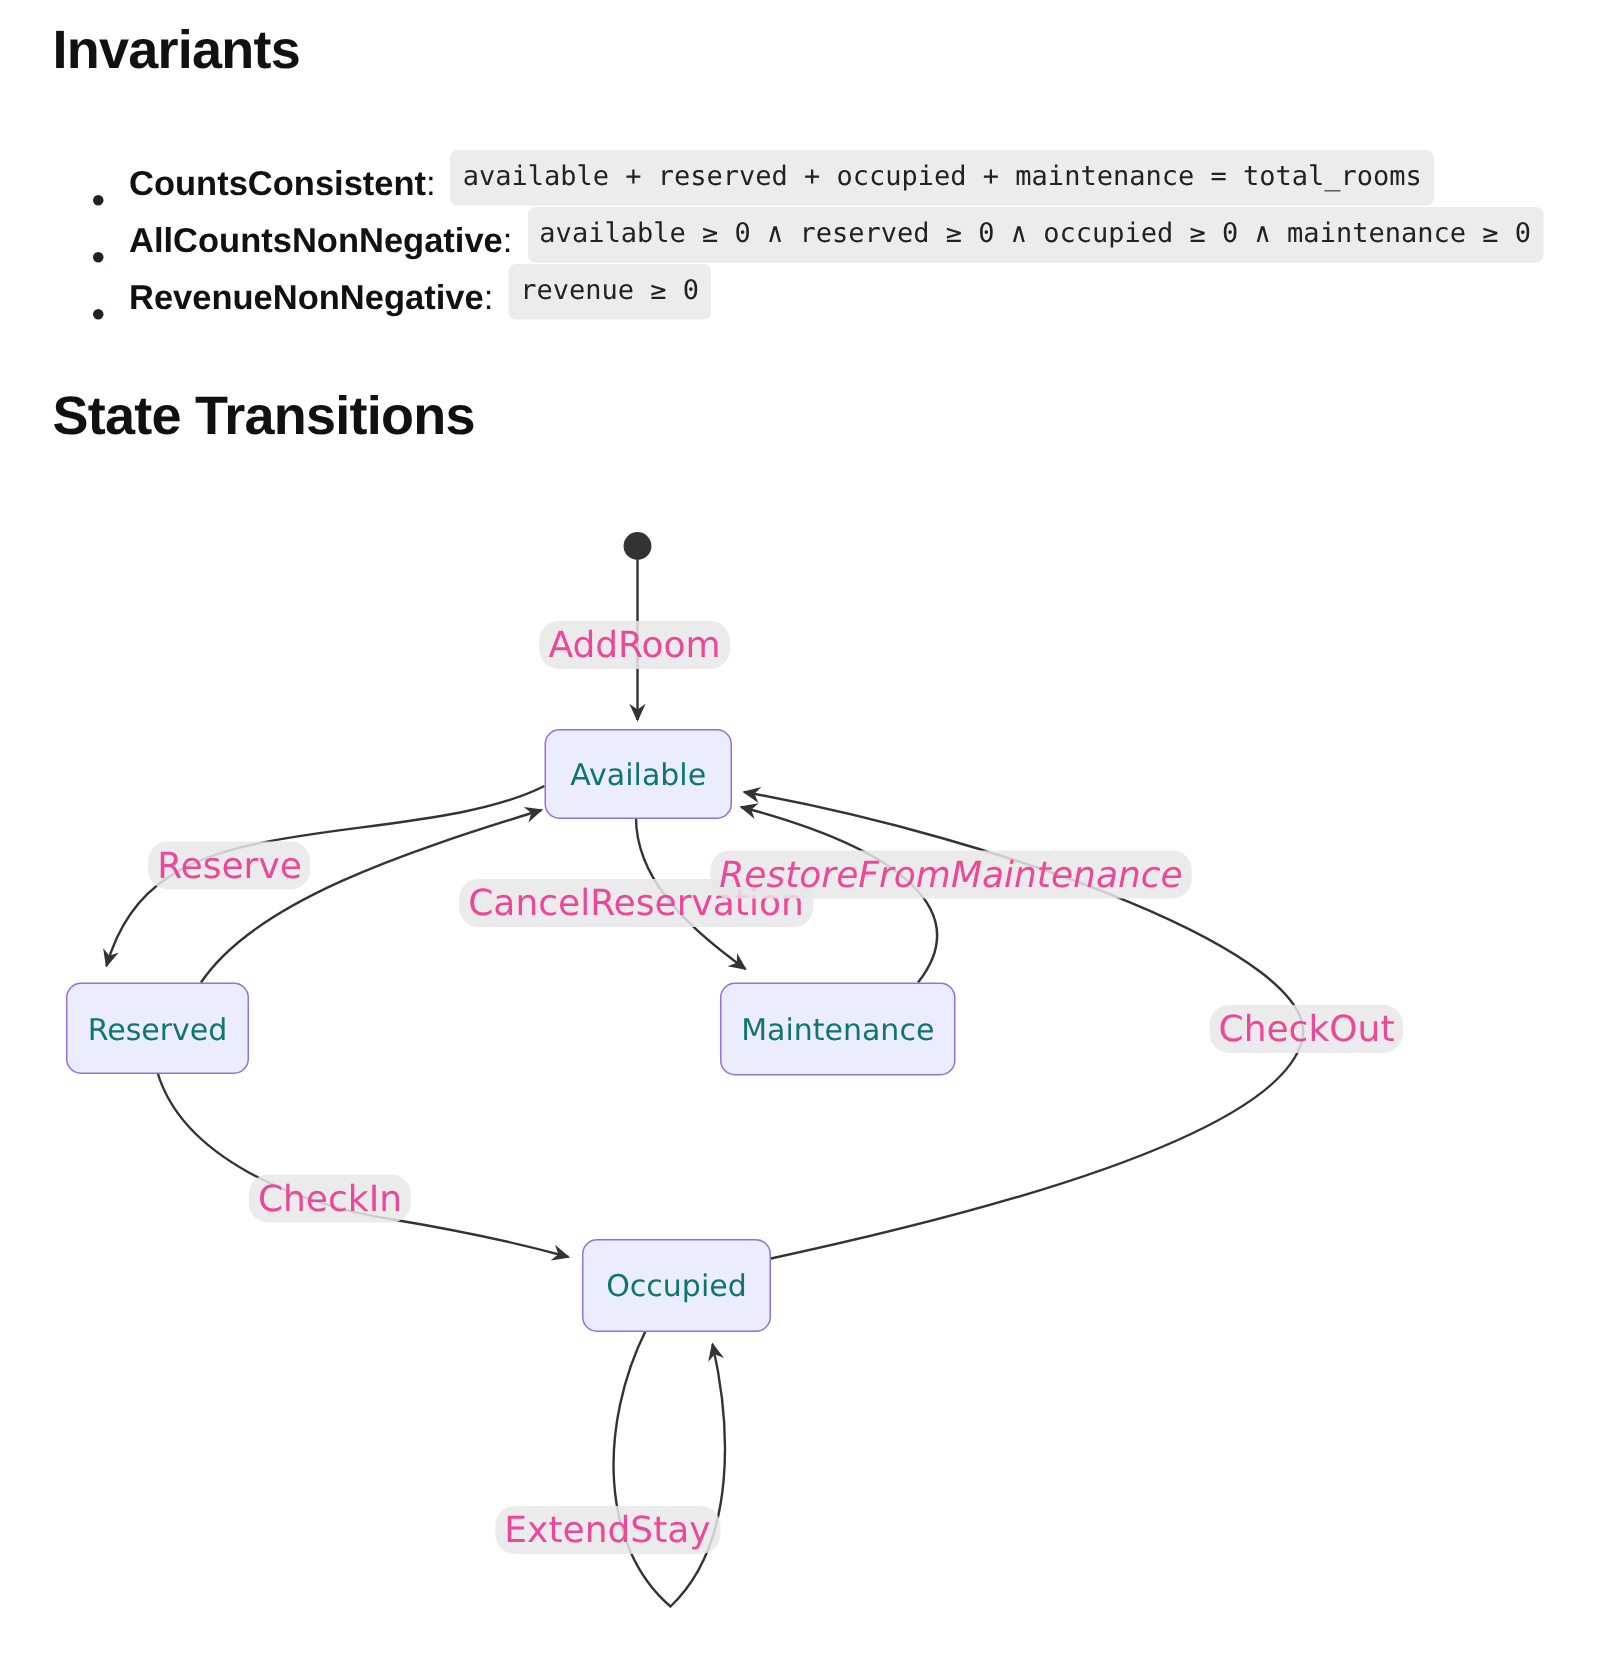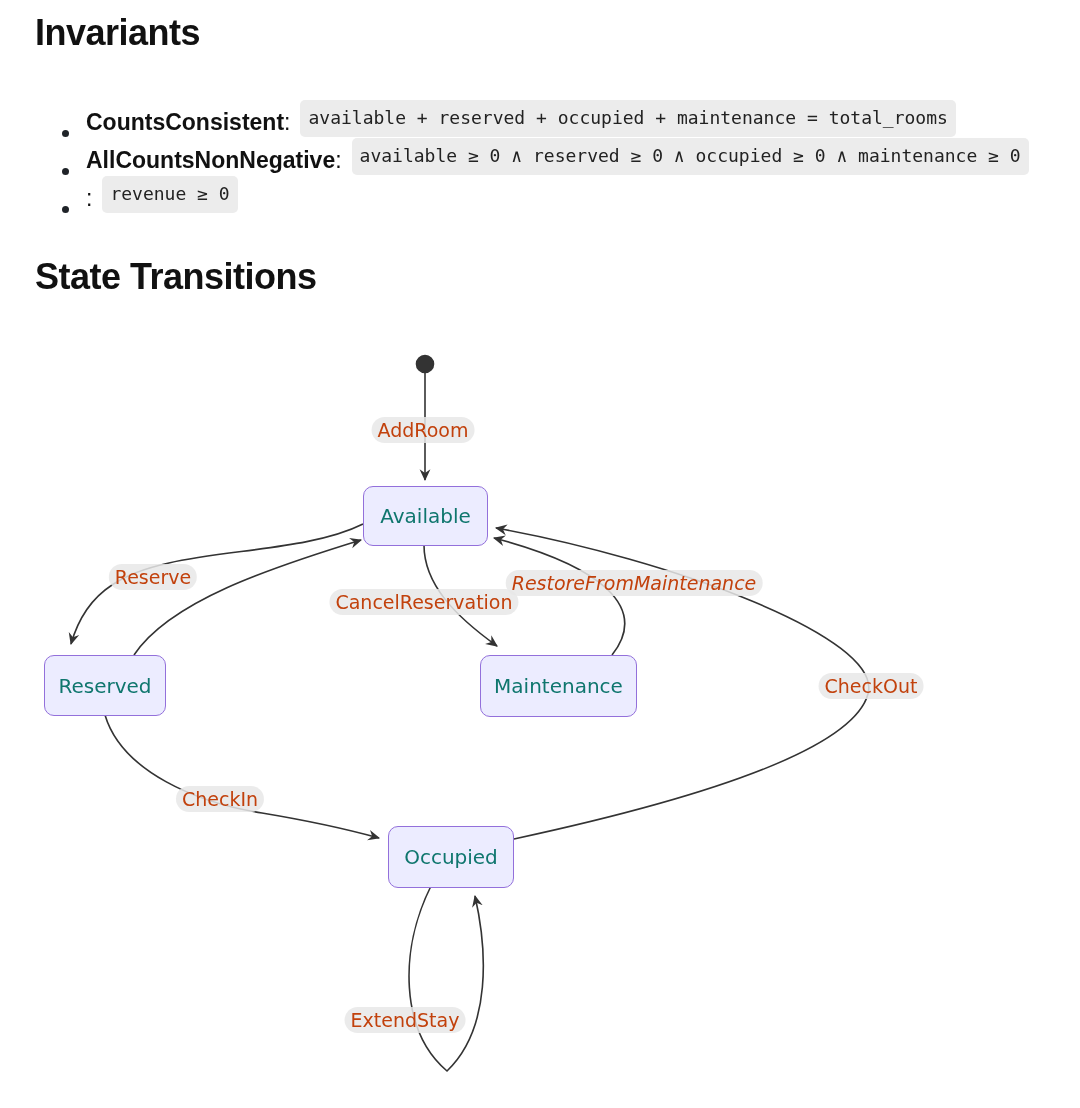--- a/index.html
+++ b/index.html
@@ -19,21 +19,21 @@
   
   svg.edges{left:0;top:0;width:1080px;height:1108px;pointer-events:none;}
   .state-node{border:1.6px solid #9370DB;background:#ECECFF;border-radius:10px;
     display:flex;align-items:center;justify-content:center;
     font-family:"DejaVu Sans","Liberation Sans",sans-serif;font-size:20px;color:#0f766e;z-index:3;}
   .node-available{left:363px;top:486px;width:123px;height:58px;}
   .node-reserved{left:44px;top:655px;width:120px;height:59px;}
   .node-maintenance{left:480px;top:655px;width:155px;height:60px;}
   .node-occupied{left:388px;top:826px;width:124px;height:60px;}
   .edge-label{transform:translate(-50%,-50%);background:rgba(232,232,232,0.85);
-    color:#c2410c;font-family:"DejaVu Sans","Liberation Sans",sans-serif;font-size:19px;
+    color:#ec4899;font-family:"DejaVu Sans","Liberation Sans",sans-serif;font-size:24px;
     padding:2px 6px;white-space:nowrap;z-index:2;border-radius:13px;}
   .lbl-addroom{left:423px;top:430px;}
   .lbl-reserve{left:153px;top:577px;z-index:1;}
   .lbl-cancel{left:240px;top:582px;}
   .lbl-send{left:424px;top:602px;}
   .lbl-restore{left:634px;top:583px;font-style:italic;}
   .lbl-checkout{left:871px;top:686px;}
   .lbl-checkin{left:220px;top:799px;}
   .lbl-extend{left:405px;top:1020px;}
 </style>
@@ -49,20 +49,21 @@
   <code class="expr">available + reserved + occupied + maintenance = total_rooms</code>
 </div>
 <div class="abs inv-item inv-2">
   <span class="bullet"></span>
   <span class="inv-name">AllCountsNonNegative</span>
   <span class="inv-colon">:</span>
   <code class="expr">available ≥ 0 ∧ reserved ≥ 0 ∧ occupied ≥ 0 ∧ maintenance ≥ 0</code>
 </div>
 <div class="abs inv-item inv-3">
   <span class="bullet"></span>
+  <span class="inv-name">RevenueNonNegative</span>
   <span class="inv-colon">:</span>
   <code class="expr">revenue ≥ 0</code>
 </div>
 
 <h2 class="abs h-transitions">State Transitions</h2>
 
 <div class="abs" style="left:0;top:0;width:1080px;height:1108px;">
   <svg class="abs edges" viewBox="0 0 1080 1108" xmlns="http://www.w3.org/2000/svg">
     <defs>
       <marker id="arrow" viewBox="0 0 12 12" refX="10" refY="6" markerUnits="userSpaceOnUse" markerWidth="13" markerHeight="13" orient="auto">

